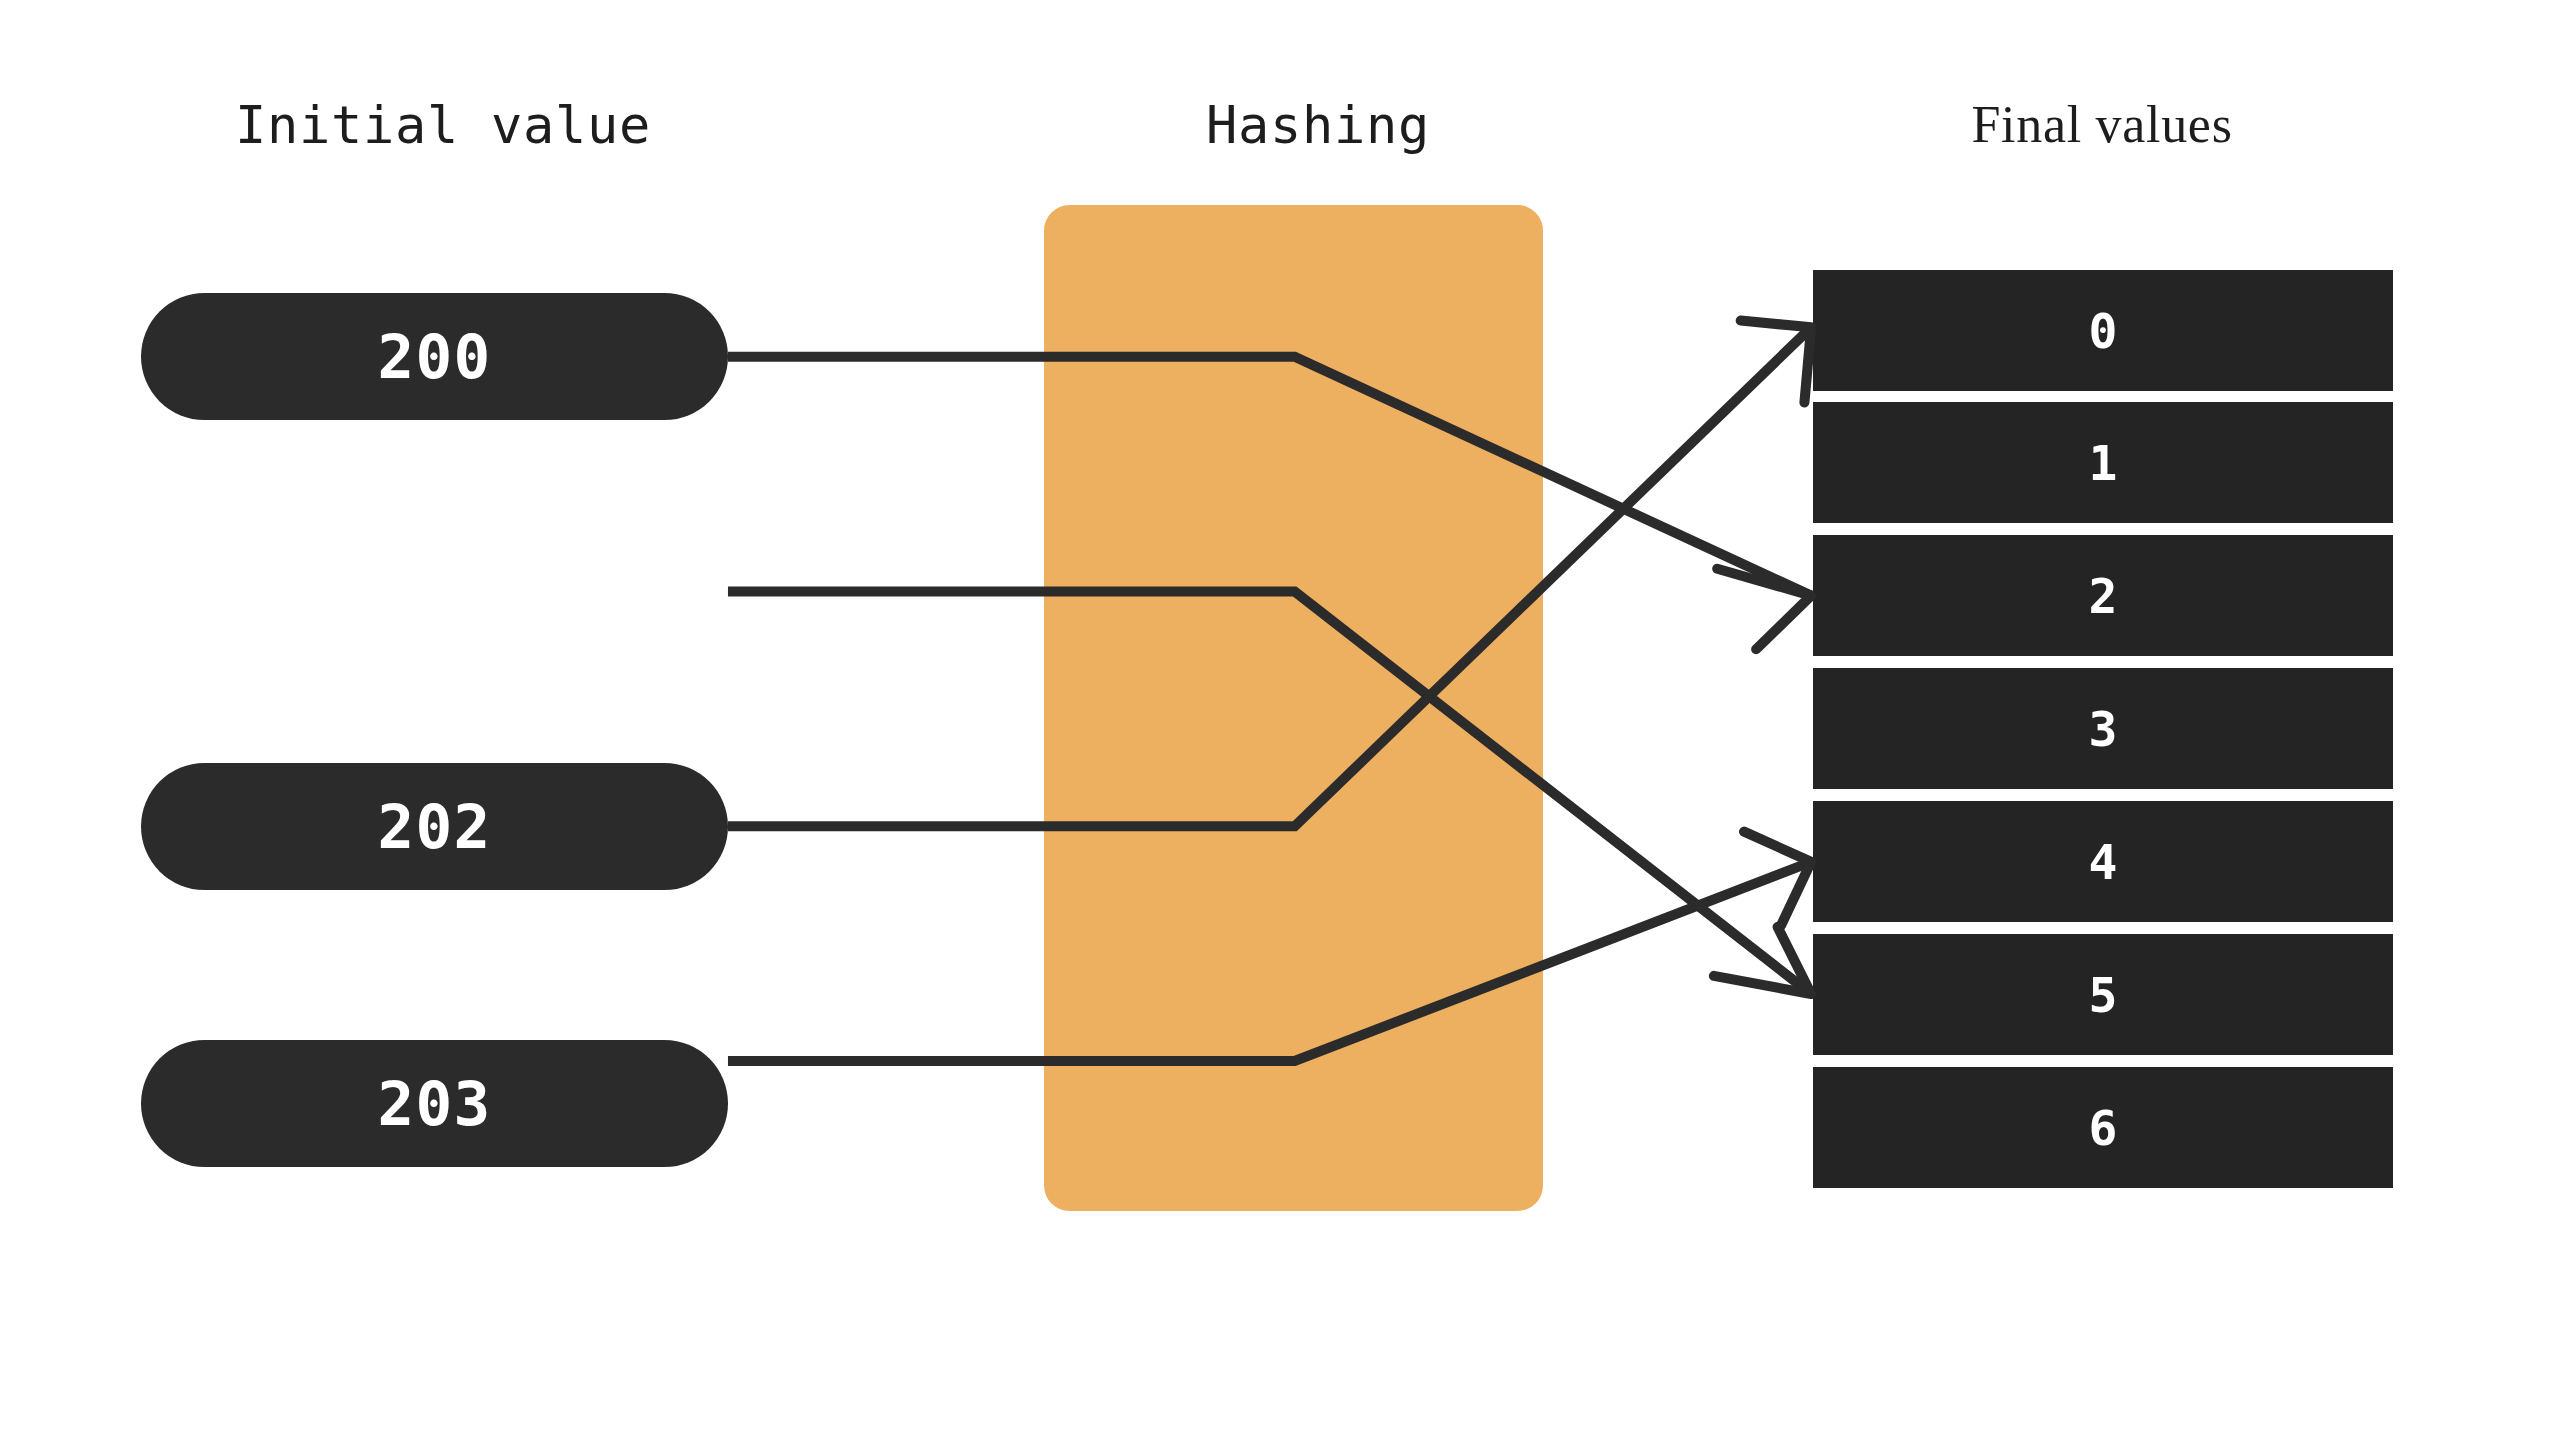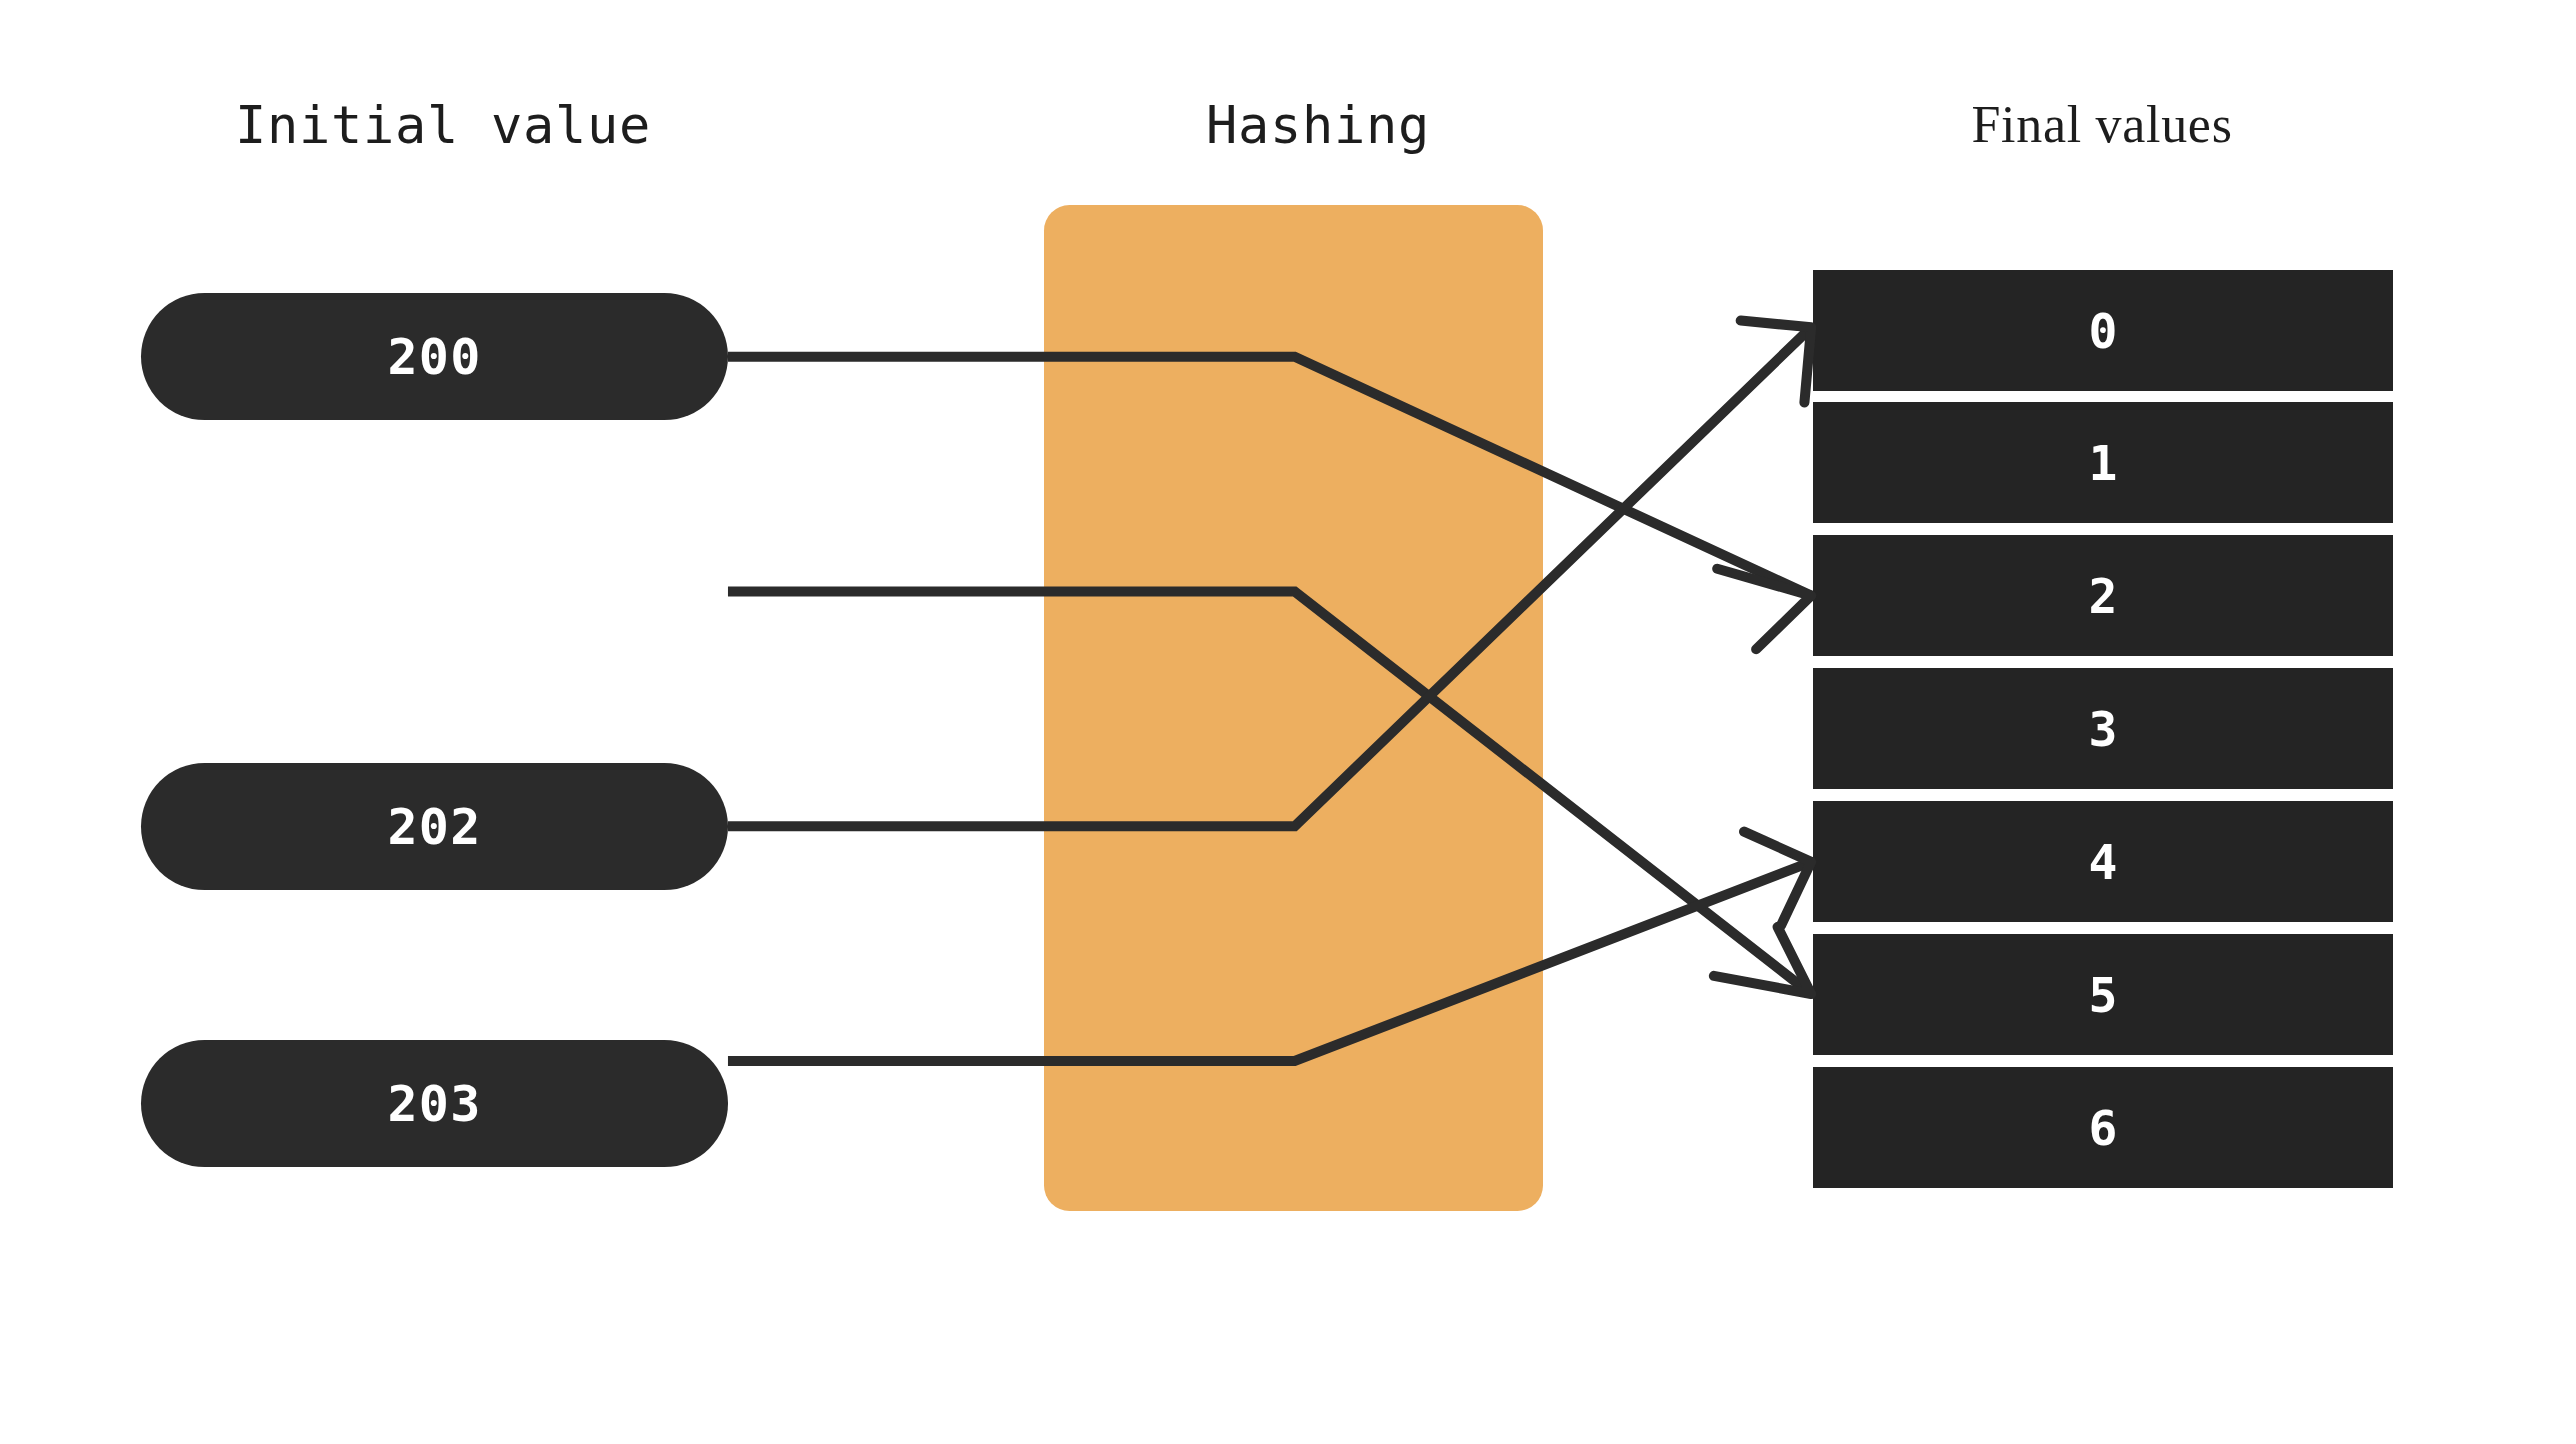--- a/index.html
+++ b/index.html
@@ -58,21 +58,21 @@
     width: 587px;
     height: 127px;
     background: #2b2b2b;
     border-radius: 64px;
     display: flex;
     align-items: center;
     justify-content: center;
   }
   .pill-label {
     font-family: "DejaVu Sans Mono", "Liberation Mono", monospace;
-    font-size: 50px;
+    font-size: 61px;
     font-weight: bold;
     color: #ffffff;
     letter-spacing: 1.3px;
     line-height: 1;
   }
 
   
   .slot {
     position: absolute;
     left: 1813px;

